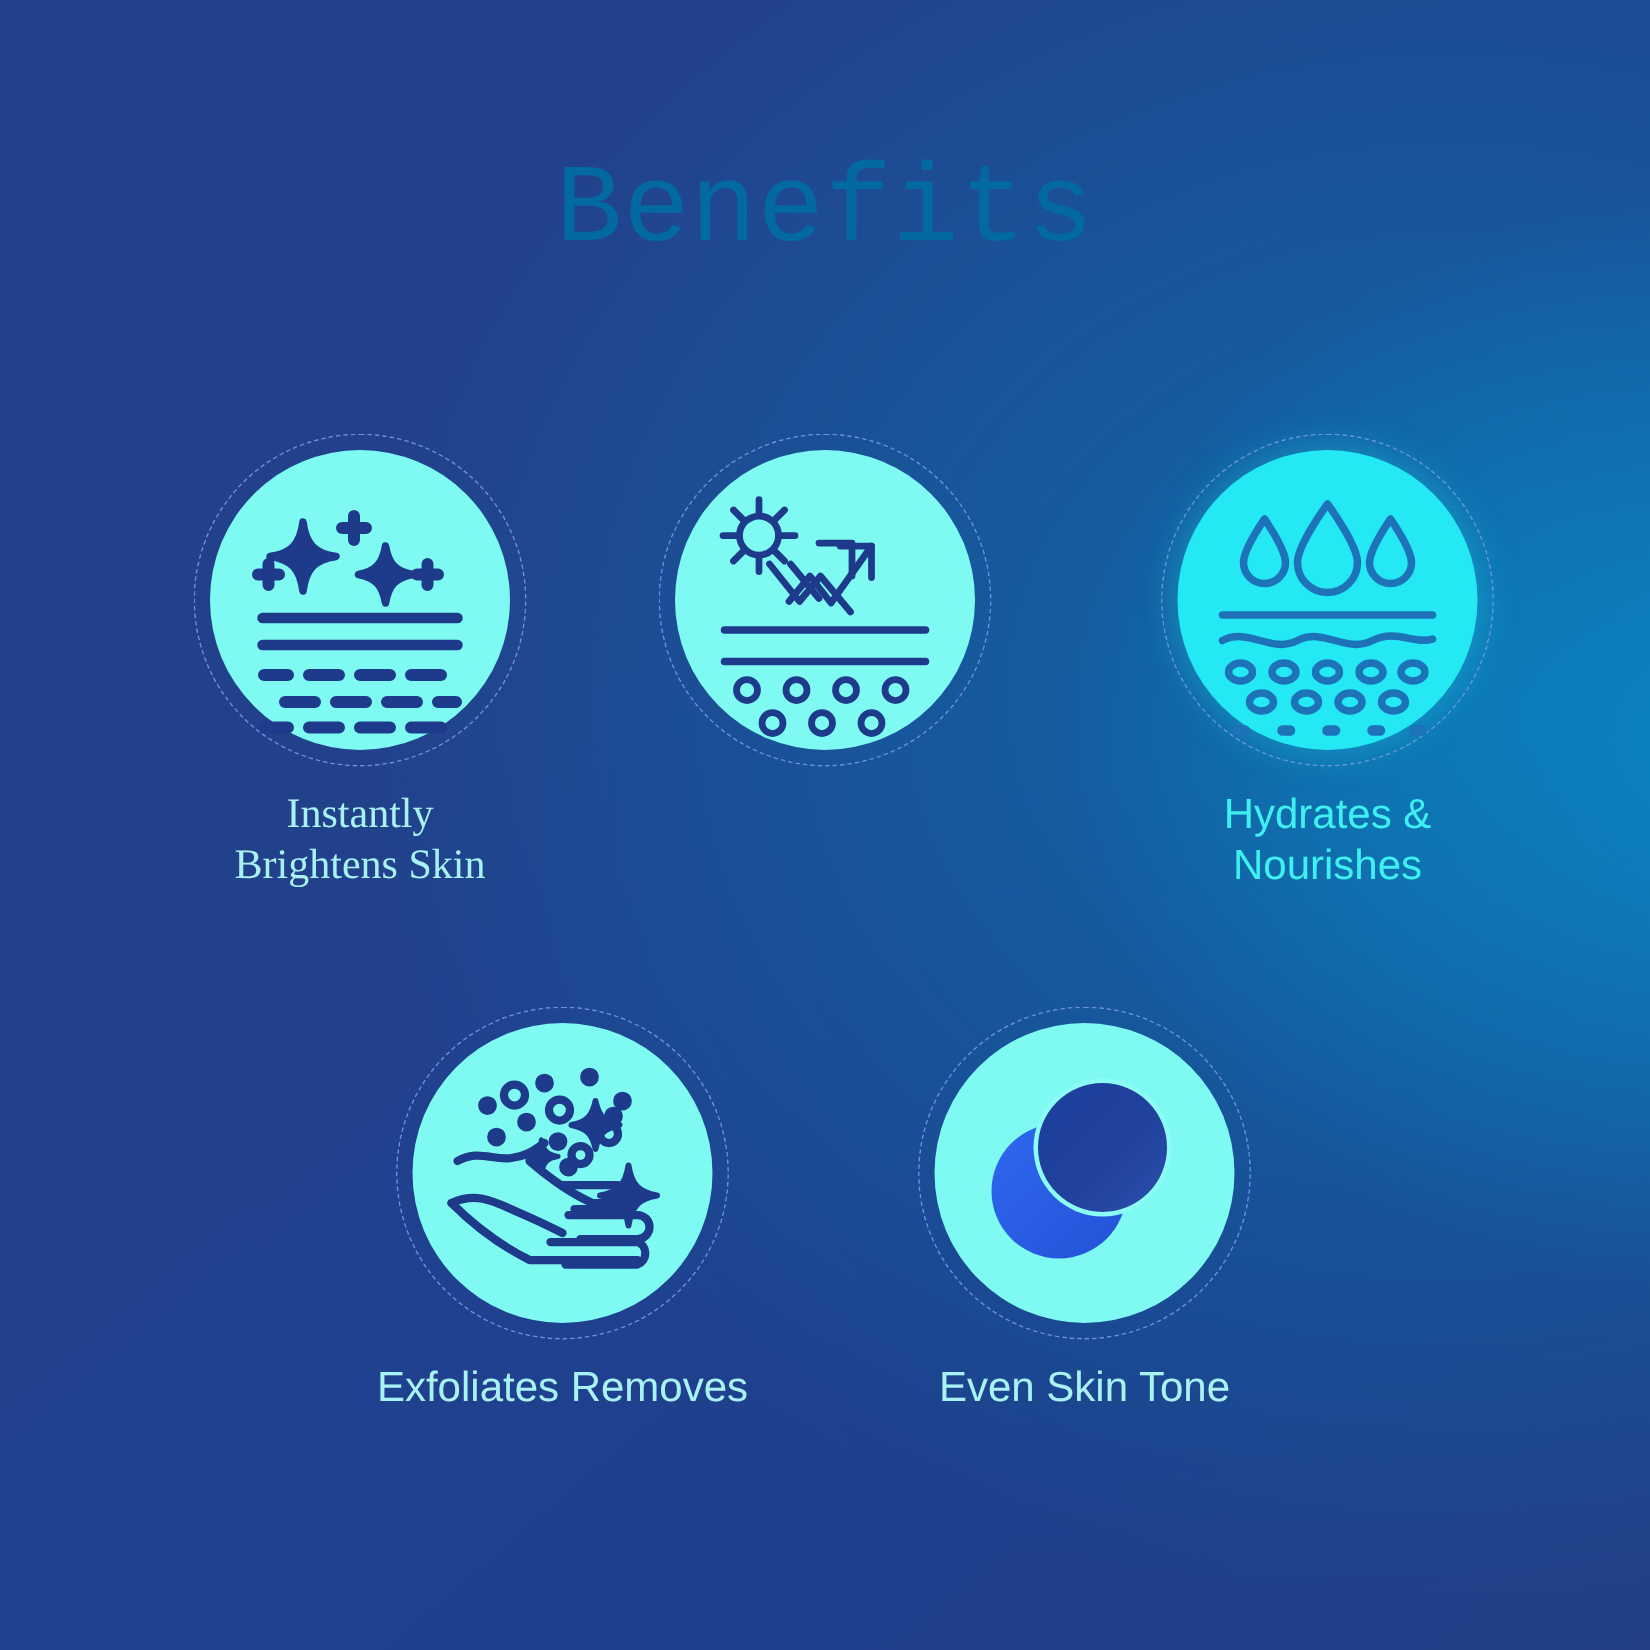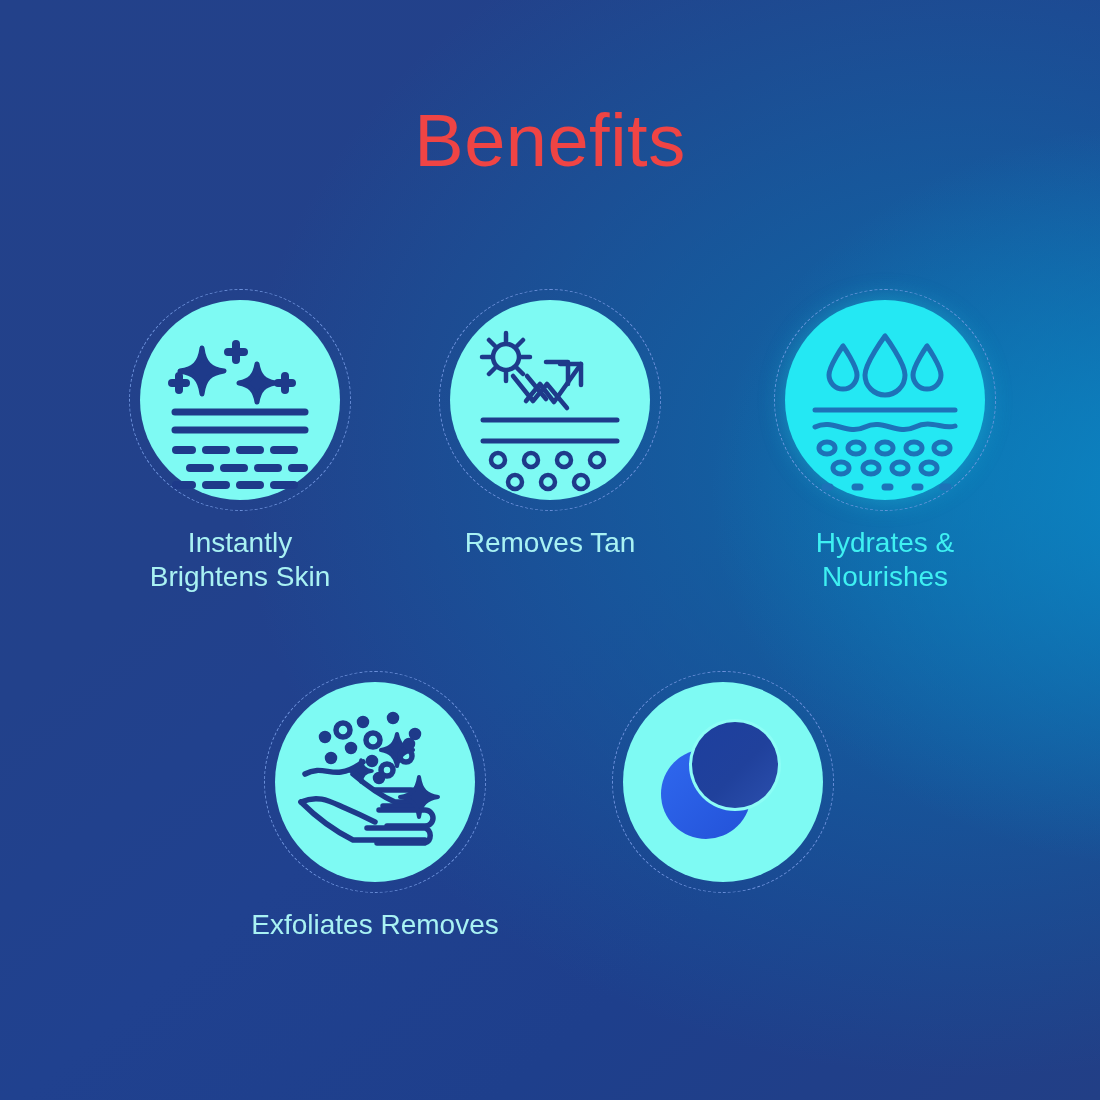--- a/index.html
+++ b/index.html
@@ -14,24 +14,24 @@
       radial-gradient(ellipse 70% 55% at 108% 45%, #0b86c4 0%, rgba(11,134,196,0) 62%),
       radial-gradient(ellipse 95% 80% at 88% 42%, #0e6ba8 0%, rgba(14,107,168,0) 70%),
       linear-gradient(140deg, #23418a 0%, #22418b 35%, #20418f 55%, #1e3f8c 75%, #223f86 100%);
   }
 
   
   .title {
     position:absolute;
     top:104px; left:0; width:1100px;
     text-align:center;
-    font-family:Liberation Sans, sans-serif;
+    font-family:Liberation Mono, monospace;
     font-size:74px;
     line-height:1;
-    color:#ef4444;
+    color:#0369a1;
     letter-spacing:0.5px;
   }
 
   
   .cell { position:absolute; }
 
   .badge {
     position:relative;
     width:200px; height:200px;
   }
@@ -60,21 +60,21 @@
     text-align:center;
     font-size:28px;
     line-height:1.22;
     color:#a9f2f3;
     white-space:pre-line;
     font-weight:300;
   }
   .label.bright { color:#3ef0f2; }
 
   
-  #cell-0 { left:140px;  top:300px; }
+  #cell-0 { left:140px;  top:300px;font-family:Liberation Serif, serif; }
   #cell-1 { left:450px;  top:300px; }
   #cell-2 { left:785px;  top:300px; }
   
   #cell-3 { left:275px;  top:682px; }
   #cell-4 { left:623px;  top:682px; }
 </style>
 </head>
 <body>
 
 <div class="title">Benefits</div>
@@ -133,21 +133,20 @@
           <circle cx="114" cy="160" r="7"></circle>
           <circle cx="147" cy="160" r="7"></circle>
 
           <circle cx="65" cy="182" r="7"></circle>
           <circle cx="98" cy="182" r="7"></circle>
           <circle cx="131" cy="182" r="7"></circle>
         </g>
       </svg>
     </div>
   </div>
-  <div class="label">Removes Tan</div>
 </div>
 
 <div class="cell" id="cell-2">
   <div class="badge">
     <div class="ring"></div>
     <div class="disc bright">
       <svg viewBox="0 0 200 200">
         <g fill="none" stroke="#1d72b8" stroke-width="5" stroke-linecap="round" stroke-linejoin="round">
 
           <path d="M58 46 C58 46 44 66 44 75 a14 14 0 0 0 28 0 C72 66 58 46 58 46 Z"></path>
@@ -239,13 +238,14 @@
           </linearGradient>
         </defs>
 
         <circle cx="83" cy="112" r="45" fill="url(#briteCirc)"></circle>
 
         <circle cx="112" cy="83" r="46" fill="#8cfdf6"></circle>
         <circle cx="112" cy="83" r="43" fill="url(#darkCirc)"></circle>
       </svg>
     </div>
   </div>
+  <div class="label">Even Skin Tone</div>
 </div>
 
 </body></html>

